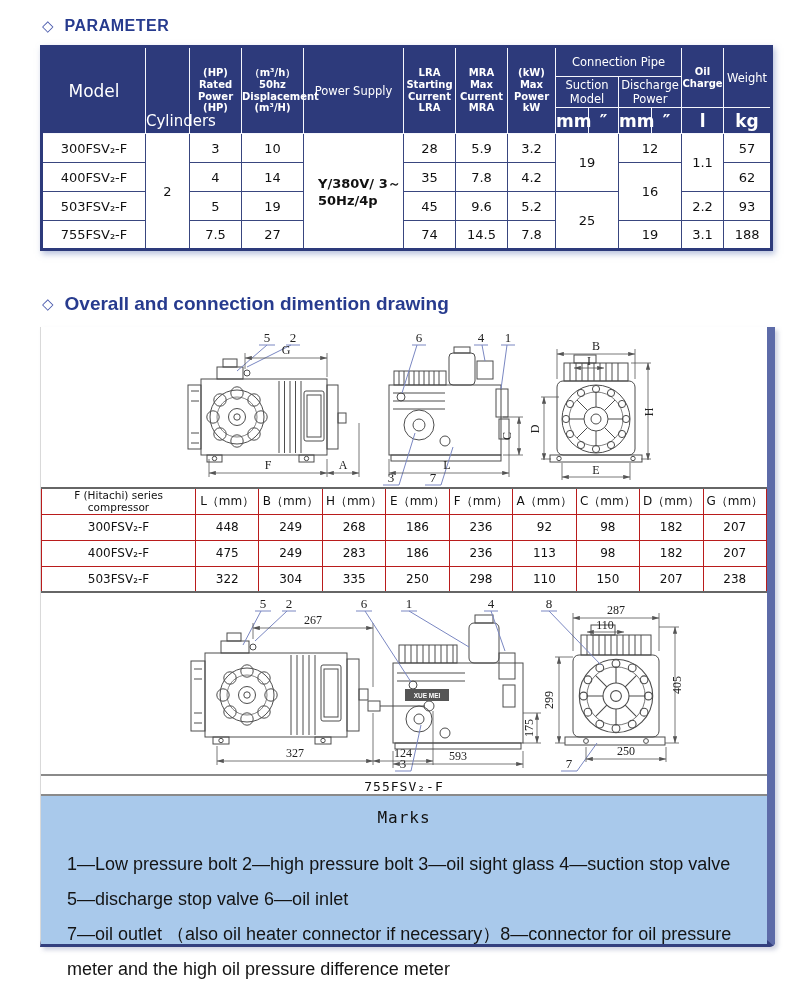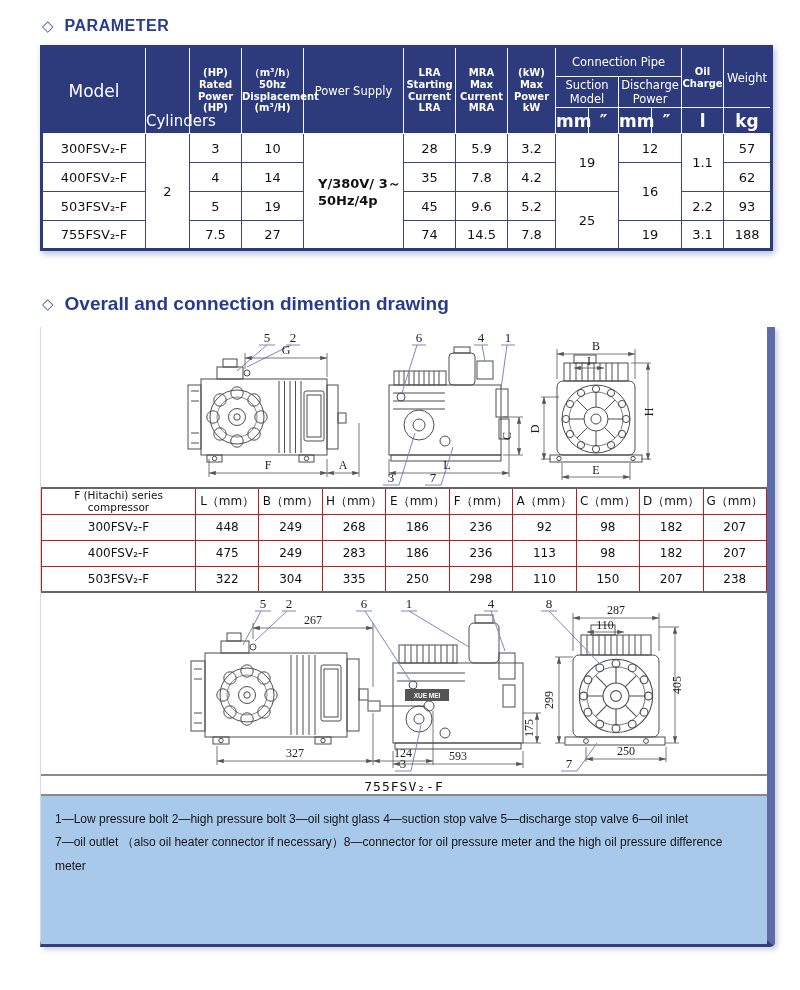--- a/index.html
+++ b/index.html
@@ -50,21 +50,21 @@
   .dtable { border-top:2px solid #666; border-bottom:2px solid #666; }
   .dtable th.fcol { font-size:10.5px; }
 
   
   .caption { height:22px; line-height:21px; text-align:center; background:#fff;
     border-top:2px solid #8a8a8a; border-bottom:2px solid #8a8a8a;
     font-family:"DejaVu Sans Mono", monospace; font-size:13px; letter-spacing:1px; color:#111; }
   .marks { background:#a9c9eb; height:148px; padding-top:12px; }
   .marks-title { text-align:center; font-family:"DejaVu Sans Mono", monospace;
     font-size:16px; color:#111; margin-bottom:20px; letter-spacing:1px; }
-  .marks-line { font-size:12px; color:#141414; padding:0 14px; line-height:1.95;
+  .marks-line { font-size:18px; color:#141414; padding:0 26px; line-height:1.95;
     font-family:"Liberation Sans", sans-serif; }
 
   
   .co  { font:13px "Liberation Serif", serif; fill:#222; text-anchor:middle; }
   .dim { font:12px "Liberation Serif", serif; fill:#222; text-anchor:middle; }
   .brandtxt { font:bold 6.5px "Liberation Sans", sans-serif; fill:#fff; text-anchor:middle; }
 </style>
 </head>
 <body>
 
@@ -508,18 +508,19 @@
         <text class="dim" x="564" y="36">110</text>
         <text class="dim" transform="rotate(-90 640 92)" x="640" y="92">405</text>
         <text class="dim" transform="rotate(-90 512 107)" x="512" y="107">299</text>
         <text class="dim" x="585" y="162">250</text>
       </g>
     </svg>
 
     <div class="caption">755FSV₂-F</div>
 
     <div class="marks">
+      <div class="marks-title">Marks</div>
       <div class="marks-line">1—Low pressure bolt 2—high pressure bolt 3—oil sight glass 4—suction stop valve 5—discharge stop valve 6—oil inlet</div>
       <div class="marks-line">7—oil outlet （also oil heater connector if necessary）8—connector for oil pressure meter and the high oil pressure difference meter</div>
     </div>
 
   </div>
 </div>
 
 </body></html>

